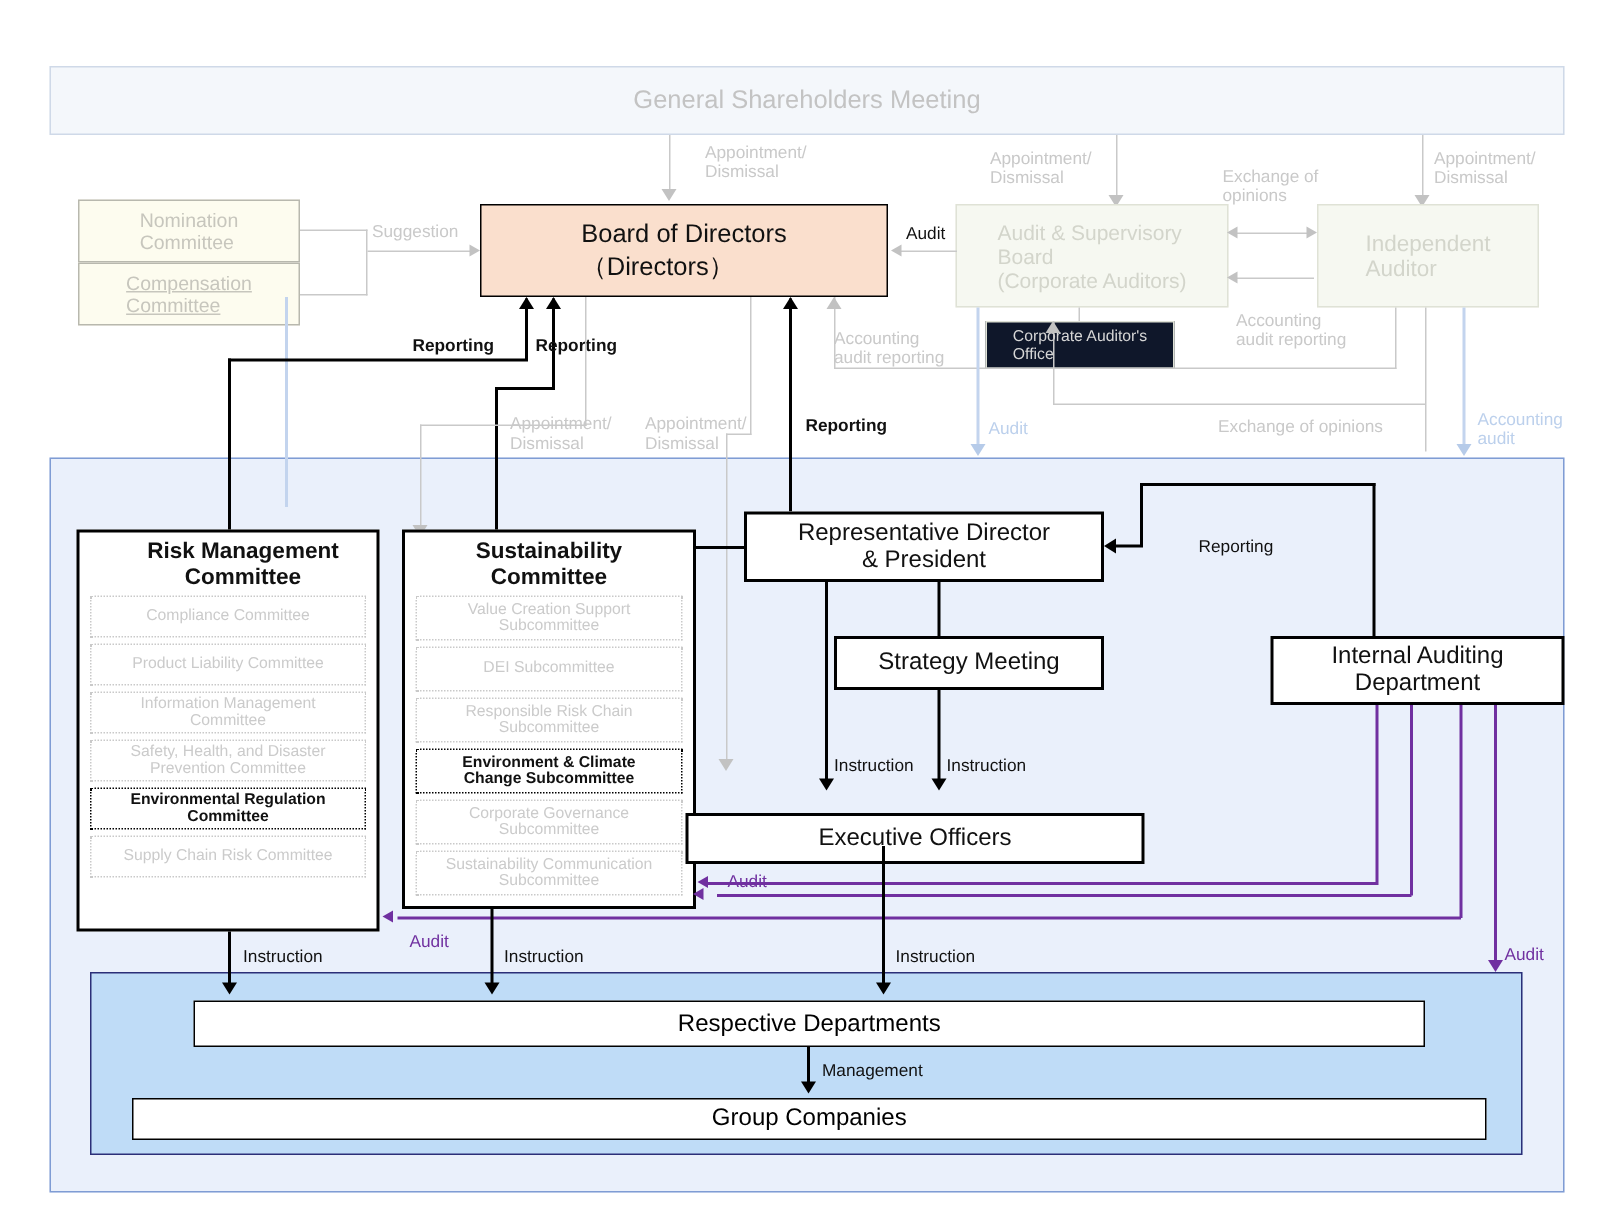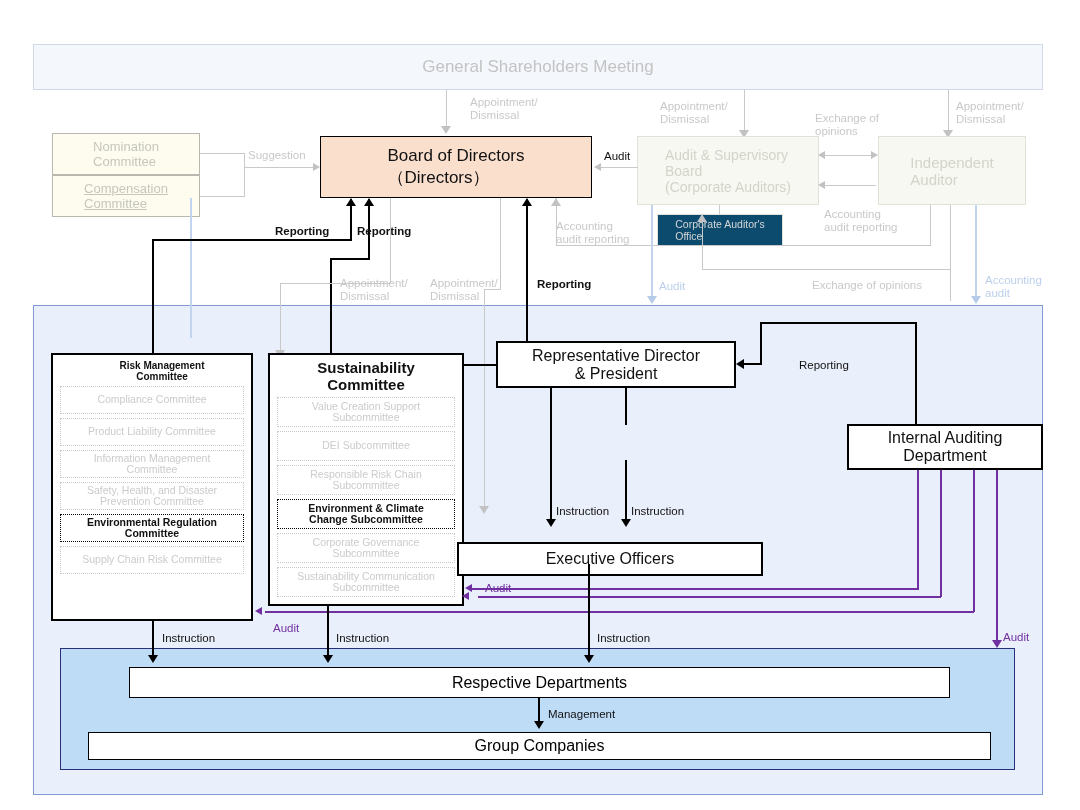--- a/index.html
+++ b/index.html
@@ -102,21 +102,21 @@
   <div class="abs box-peach" style="left:320px;top:136px;width:272px;height:62px;display:flex;align-items:center;justify-content:center;font-size:17px;white-space:pre-line;font-weight:normal;">
     <span>Board of Directors
 （Directors）</span>
   </div>
 
   <div class="abs box-ghost" style="left:637px;top:136px;width:182px;height:69px;display:flex;align-items:center;justify-content:center;font-size:14px;white-space:pre-line;">
     <span>Audit &amp; Supervisory
 Board
 (Corporate Auditors)</span>
   </div>
-  <div class="abs box-plain-ghost" style="left:657px;top:214px;width:126px;height:32px;display:flex;align-items:center;justify-content:center;font-size:10.5px;white-space:pre-line;background:#0c4a6e;border:1px solid #dfe2d6;">
+  <div class="abs box-plain-ghost" style="left:657px;top:214px;width:126px;height:32px;display:flex;align-items:center;justify-content:center;font-size:10.5px;white-space:pre-line;background:#0f172a;border:1px solid #dfe2d6;">
     <span>Corporate Auditor's
 Office</span>
   </div>
   <div class="ln ln-g abs" style="left:719px;top:205px;width:1.2px;height:9px;"></div>
 
   <div class="ln ln-g abs" style="left:600px;top:167px;width:38px;height:1.2px;"></div>
   <div class="arw al-g" style="left:594px;top:163px;"></div>
   <div class="lbl lbl-k" style="left:604px;top:150px;">Audit</div>
 
   <div class="abs box-ghost" style="left:878px;top:136px;width:148px;height:69px;display:flex;align-items:center;justify-content:center;font-size:15px;white-space:pre-line;">
@@ -183,21 +183,21 @@
 Dismissal</div>
 
   <div class="ln ln-g abs" style="left:500px;top:198px;width:1.3px;height:92px;"></div>
   <div class="ln ln-g abs" style="left:484px;top:289px;width:17px;height:1.3px;"></div>
   <div class="ln ln-g abs" style="left:484px;top:289px;width:1.3px;height:220px;"></div>
   <div class="arw ad-g" style="left:479px;top:506px;"></div>
   <div class="lbl lbl-g" style="left:430px;top:277px;">Appointment/
 Dismissal</div>
 
   <div class="abs box strong" style="left:51px;top:353px;width:202px;height:268px;display:block;background:#ffffff;">
-    <div style="text-align:center;font-size:10px;font-weight:bold;white-space:pre-line;padding:5px 2px 4px;line-height:1.1;margin-left:20px;">Risk Management
+    <div style="text-align:center;font-size:15px;font-weight:bold;white-space:pre-line;padding:5px 2px 4px;line-height:1.1;margin-left:20px;">Risk Management
 Committee</div>
     <div id="risk-list" style="padding:0 7px 5px;display:flex;flex-direction:column;gap:4px;">
         <div class="sub" style="height: 26px; font-size: 10.5px; white-space: pre-line;">Compliance Committee</div>
         <div class="sub" style="height: 26px; font-size: 10.5px; white-space: pre-line;">Product Liability Committee</div>
         <div class="sub" style="height: 26px; font-size: 10.5px; white-space: pre-line;">Information Management
 Committee</div>
         <div class="sub" style="height: 26px; font-size: 10.5px; white-space: pre-line;">Safety, Health, and Disaster
 Prevention Committee</div>
         <div class="sub active" style="height: 26px; font-size: 10.5px; white-space: pre-line;">Environmental Regulation
 Committee</div>
@@ -223,20 +223,23 @@
       </div>
   </div>
 
   <div class="abs box strong" style="left:496px;top:341px;width:240px;height:47px;font-size:16px;white-space:pre-line;">
     <span>Representative Director
 &amp; President</span>
   </div>
 
   <div class="ln ln-k abs" style="left:464px;top:364px;width:33px;height:2.2px;"></div>
 
+  <div class="abs box strong" style="left:556px;top:424px;width:180px;height:36px;font-size:16px;">
+    <span>Strategy Meeting</span>
+  </div>
   <div class="ln ln-k abs" style="left:625px;top:388px;width:2.2px;height:37px;"></div>
 
   <div class="abs box strong" style="left:457px;top:542px;width:306px;height:34px;font-size:16px;">
     <span>Executive Officers</span>
   </div>
 
   <div class="ln ln-k abs" style="left:550px;top:388px;width:2.2px;height:134px;"></div>
   <div class="arw ad-k" style="left:546px;top:519px;"></div>
   <div class="lbl lbl-k" style="left:556px;top:505px;">Instruction</div>
 

